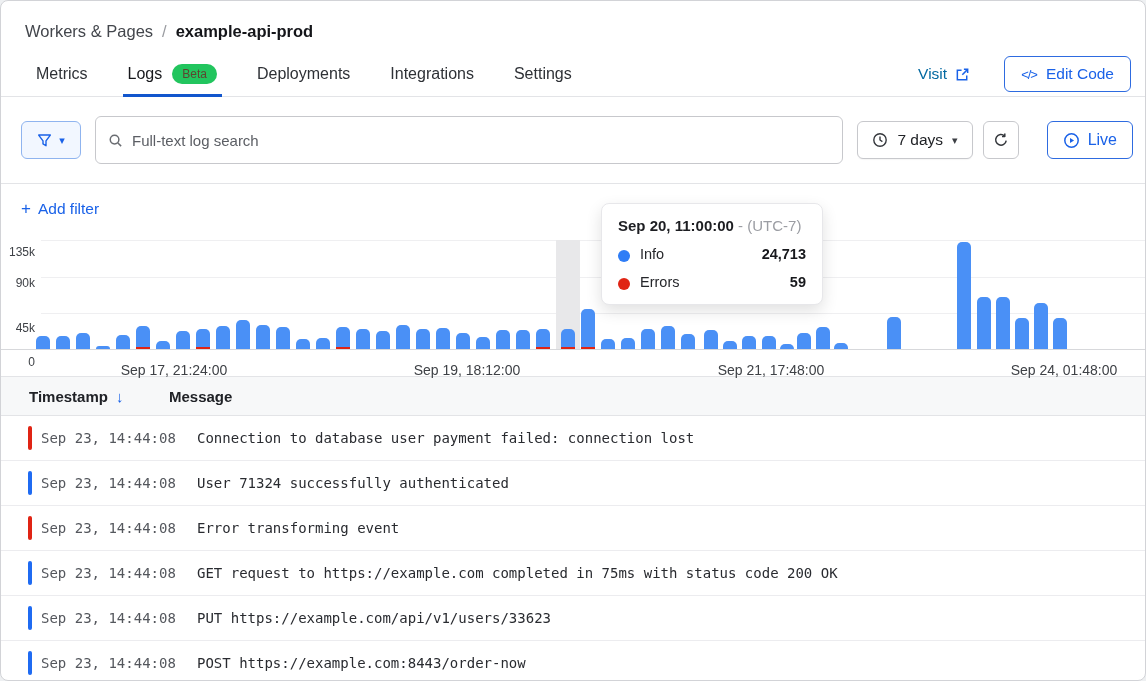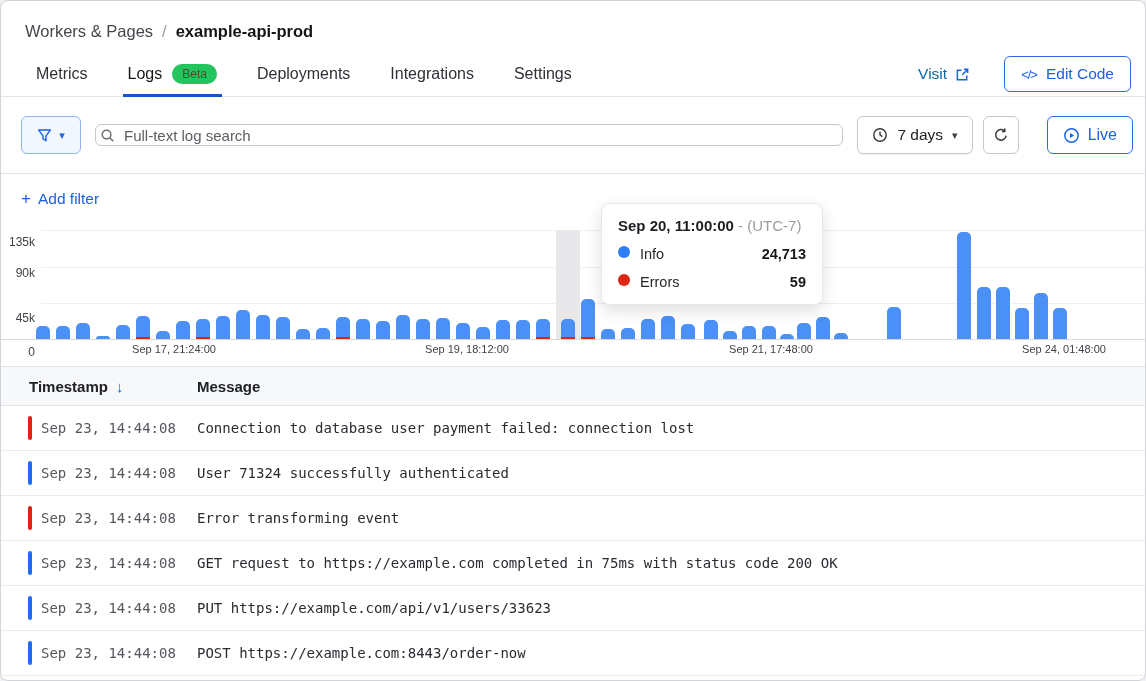--- a/index.html
+++ b/index.html
@@ -31,22 +31,22 @@
   .btn-editcode { display:flex; align-items:center; gap:9px; border:1px solid #2e6be0; color:#1a62e8;
     background:#fff; font-size:15.5px; border-radius:6px; padding:7px 16px; height:36px; align-self:center; cursor:pointer;
     font-family:inherit; }
   .code-glyph { font-size:13px; letter-spacing:-1px; }
   
   .filter-row { display:flex; align-items:center; gap:14px; padding:19px 12px 19px 20px;
     border-bottom:1px solid #e3e4e7; }
   .btn-filter { width:60px; height:38px; border:1px solid #8fb4ef; background:#f2f7ff; border-radius:6px;
     display:flex; align-items:center; justify-content:center; gap:7px; color:#1a62e8; cursor:pointer; }
   .caret { font-size:11px; line-height:1; }
-  .search-box { flex:1; height:22px; border:1px solid #c7c8cc; border-radius:6px; display:flex;
-    align-items:center; padding:0 4px; gap:9px; background:#fff; }
+  .search-box { flex:1; height:48px; border:1px solid #c7c8cc; border-radius:6px; display:flex;
+    align-items:center; padding:0 12px; gap:9px; background:#fff; }
   .search-box input { border:none; outline:none; flex:1; font-size:15px; color:#24262a;
     font-family:inherit; background:transparent; }
   .search-box input::placeholder { color:#5b5e64; }
   .btn-time { height:38px; border:1px solid #c7c8cc; background:#fff; border-radius:6px;
     display:flex; align-items:center; gap:9px; padding:0 14px; font-size:15.5px; color:#212327;
     box-shadow:0 1px 1px rgba(0,0,0,.04); cursor:pointer; font-family:inherit; }
   .btn-time .caret { color:#3c3f44; }
   .btn-refresh { width:36px; height:38px; border:1px solid #c7c8cc; background:#fff; border-radius:6px;
     display:flex; align-items:center; justify-content:center; color:#34373c; cursor:pointer; margin-left:-4px; }
   .btn-live { height:38px; border:1px solid #2e6be0; background:#fff; border-radius:6px; margin-left:14px;
@@ -54,41 +54,41 @@
     font-family:inherit; }
   
   .addfilter-row { padding:15px 20px 9px 20px; }
   .add-filter { color:#1a62e8; font-size:15.5px; display:inline-flex; gap:7px; align-items:center; cursor:pointer; }
   .plus-glyph { font-size:17px; }
   
   .chart-wrap { position:relative; height:148px; }
   .plot { position:absolute; left:0; right:0; top:12px; height:110px; border-bottom:1px solid #d7d8db; }
   .gridline { position:absolute; left:40px; right:0; height:1px; background:#efeff1; }
   .ylabel { position:absolute; width:34px; text-align:right; font-size:12px; color:#3e4146;margin-top:12px; }
-  .xlabel { position:absolute; top:125px; transform:translateX(-50%); font-size:11px; color:#3e4146; white-space:nowrap; }
+  .xlabel { position:absolute; top:134px; transform:translateX(-50%); font-size:14px; color:#3e4146; white-space:nowrap; }
   .hover-band { position:absolute; top:0; bottom:0; width:24px; background:#e8e8ea; }
   .bar { position:absolute; bottom:0; width:14px; background:#4a90f6; border-radius:5px 5px 0 0; }
   .bar .err-strip { position:absolute; left:0; right:0; bottom:0; background:#e02414; }
   
   .chart-tooltip { position:absolute; left:600px; top:202px; width:222px; background:#fff;
     border:1px solid #e7e7ea; border-radius:8px; box-shadow:0 6px 16px rgba(0,0,0,.12);
     padding:13px 16px 14px 16px; z-index:20; }
   .tt-title { font-size:15px; color:#1d1e22; font-weight:bold; }
   .tt-suffix { color:#9b9da3; font-weight:normal; }
-  .tt-row { display:flex; align-items:flex-start; gap:10px; margin-top:12px; font-size:14.5px; }
+  .tt-row { display:flex; align-items:flex-end; gap:10px; margin-top:12px; font-size:14.5px; }
   .tt-row:first-of-type { margin-top:16px; }
   .dot { width:12px; height:12px; border-radius:50%; flex:none; }
   .dot-info { background:#2f7df6; }
   .dot-error { background:#e02414; }
   .tt-label { color:#26272b; }
   .tt-value { margin-left:auto; color:#17181c; font-weight:bold; }
   
   .log-header { height:40px; background:#f7f8f9; border-top:1px solid #e3e4e7; border-bottom:1px solid #e3e4e7;
     display:flex; align-items:center; font-size:15px; font-weight:bold; color:#202227; }
-  .hcell-ts { width:196px; padding-left:28px; display:flex; align-items:center; gap:8px; cursor:pointer; }
+  .hcell-ts { width:168px; padding-left:28px; display:flex; align-items:center; gap:8px; cursor:pointer; }
   .sort-arrow { color:#1a62e8; font-weight:normal; font-size:15px; }
   .log-row { height:45px; display:flex; align-items:center; border-bottom:1px solid #ececef;
     position:relative; font-family:"DejaVu Sans Mono", monospace; font-size:14px; cursor:pointer; }
   .level-marker { position:absolute; left:27px; top:50%; transform:translateY(-50%);
     width:4px; height:24px; border-radius:2px; }
   .level-error .level-marker { background:#e02414; }
   .level-info .level-marker { background:#1f6bf2; }
   .cell-ts { width:196px; padding-left:40px; color:#54575d; white-space:nowrap; }
   .cell-msg { flex:1; color:#292b30; white-space:nowrap; overflow:hidden; }
   .icon-svg { display:block; }

